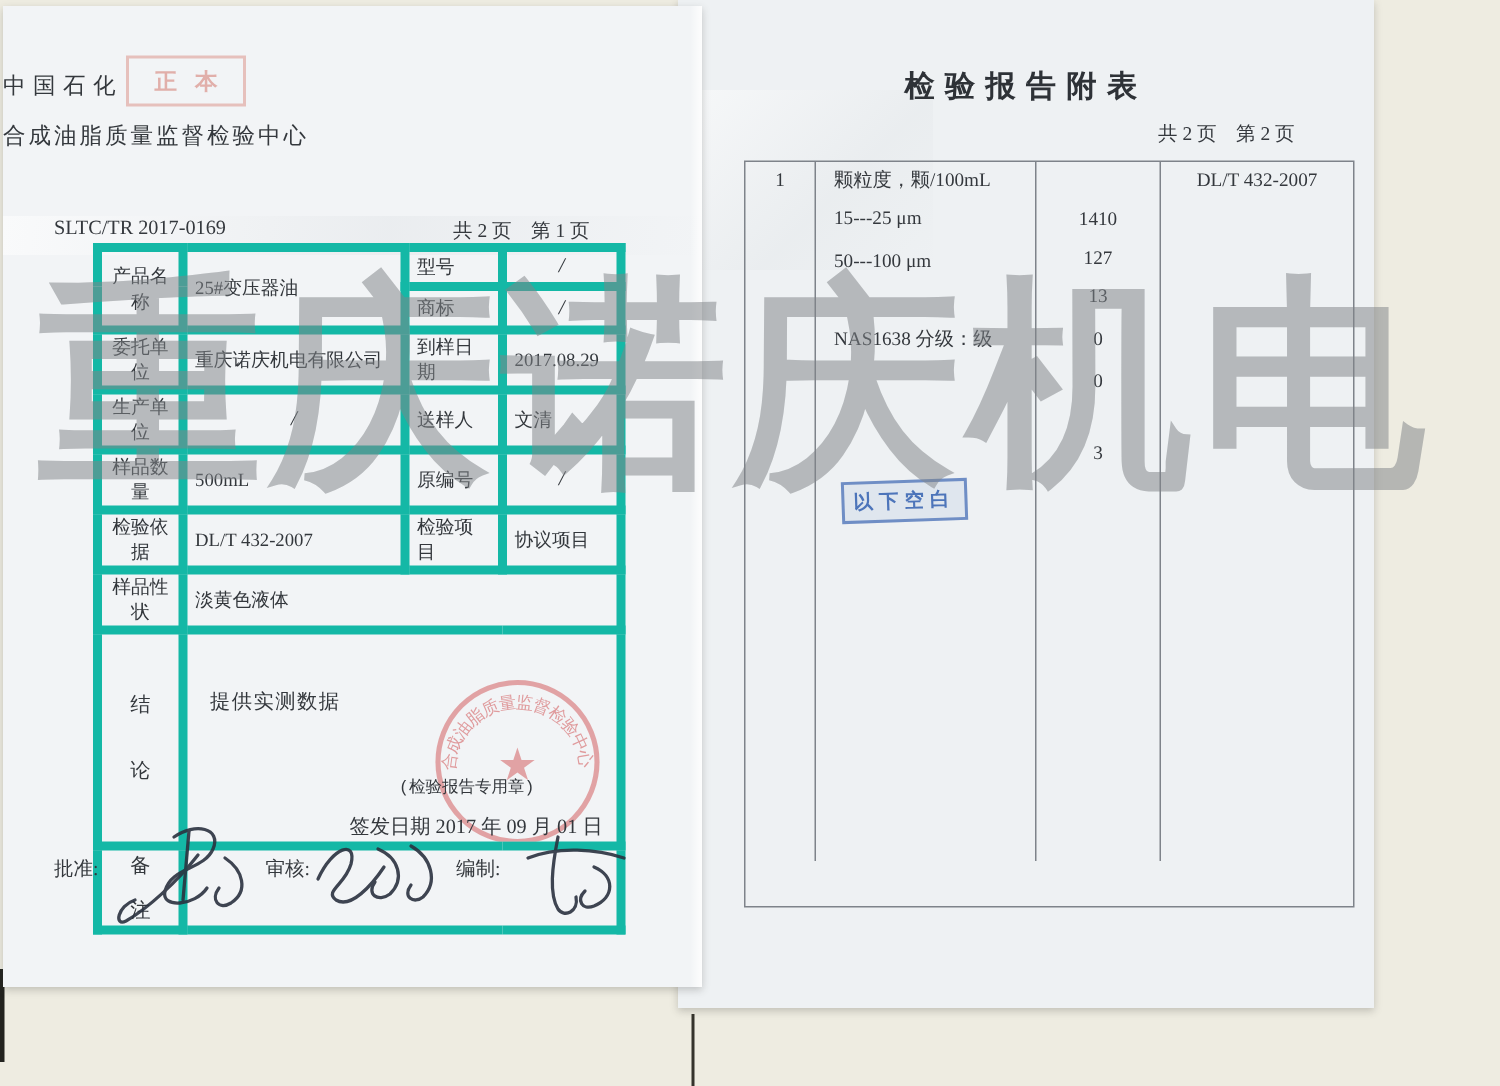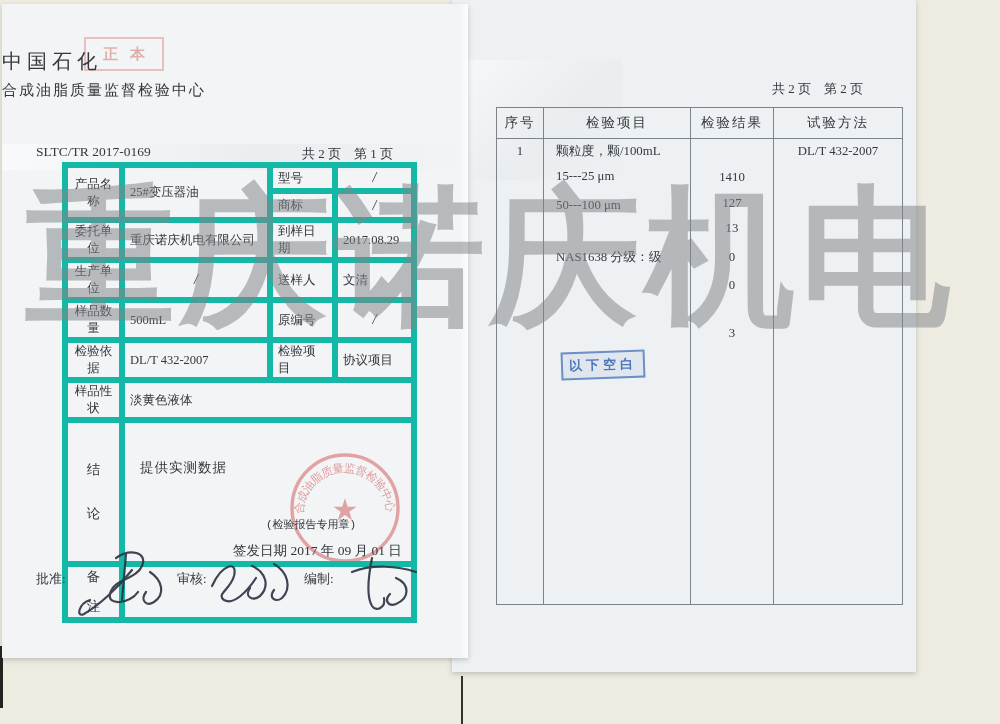--- a/index.html
+++ b/index.html
@@ -26,21 +26,21 @@
   .watermark{position:absolute;left:25px;top:178px;width:925px;height:160px;z-index:6;
        display:flex;justify-content:space-between;align-items:center;
        pointer-events:none;font-weight:700;font-size:150px;line-height:1;
        color:rgba(128,132,136,.52);font-family:"Liberation Serif","DejaVu Serif",serif;}
 
   
   .copy-stamp{position:absolute;left:82px;top:33px;width:76px;height:30px;
        border:2px solid rgba(214,128,118,.45);color:rgba(212,118,108,.55);
        display:flex;align-items:center;justify-content:center;
        font-size:15px;letter-spacing:12px;text-indent:12px;font-weight:700;}
-  .org1{position:absolute;left:0;top:44px;width:100%;font-size:20px;letter-spacing:5px;}
+  .org1{position:absolute;left:0;top:44px;width:100%;font-size:15px;letter-spacing:5px;}
   .org2{position:absolute;left:0;top:77px;width:100%;font-size:15px;letter-spacing:2px;}
   .lp-title{position:absolute;left:0;top:104px;width:100%;font-size:22px;font-weight:700;letter-spacing:9px;color:#2e3237;}
   .report-no{position:absolute;left:34px;top:140px;font-size:13.5px;}
   .lp-pagination{position:absolute;left:300px;top:141px;font-size:13px;white-space:pre;}
 
   table.info{position:absolute;left:60px;top:158px;border-collapse:collapse;table-layout:fixed;
        font-size:12.5px;color:#33373c;}
   table.info td{border:6px solid #14b8a6;padding:0 5px;overflow:hidden;}
   table.info td.c{text-align:center;padding:0 2px;}
   td.vlabel{text-align:center;}
@@ -82,29 +82,24 @@
 </head>
 <body>
 
 <div class="canvas">
 
   <div class="sliver-bl"></div>
   <div class="sliver-mid"></div>
 
   <div class="page page-right">
     <div class="crease2"></div>
+    <div class="rp-title">检验报告附表</div>
     <div class="rp-pagination">共 2 页    第 2 页</div>
 
     <div class="rtable">
-      <div class="rhead">
-        <div class="hcell">序号</div>
-        <div class="hcell">检验项目</div>
-        <div class="hcell">检验结果</div>
-        <div class="hcell">试验方法</div>
-      </div>
       <div class="rbody">
         <div class="rcol">
           <div class="ln h25 center">1</div>
         </div>
         <div class="rcol">
           <div class="ln h25 pad">颗粒度，颗/100mL</div>
           <div class="ln h25 pad">15---25 μm</div>
           <div class="ln h32 pad">50---100 μm</div>
           <div class="ln hsp"></div>
           <div class="ln h25 pad">NAS1638 分级：级</div>

